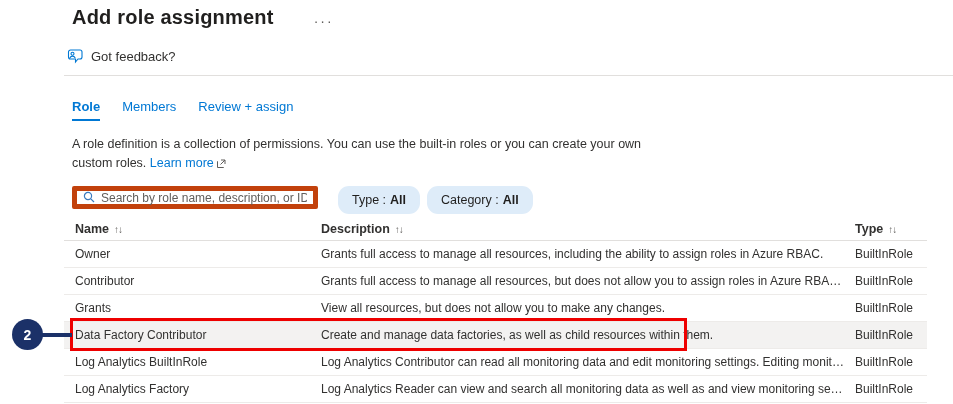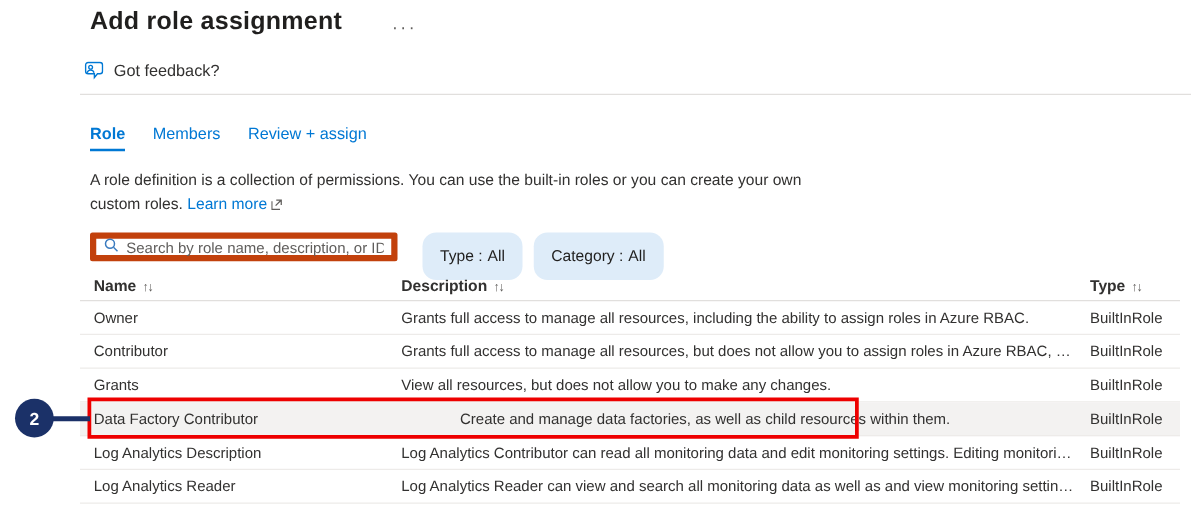--- a/index.html
+++ b/index.html
@@ -32,33 +32,33 @@
 
   
   .intro { position: absolute; left: 72px; top: 135px; width: 578px; font-size: 12.5px; line-height: 1.5; color: #323130; }
   .learn-more { color: #0078d4; text-decoration: none; cursor: pointer; }
   .ext-icon { display: inline-block; vertical-align: -1px; margin-left: 3px; }
 
   
   .search-box { position: absolute; left: 72px; top: 186px; width: 246px; height: 23px; border: 5px solid #c2410c; border-radius: 2px; display: flex; align-items: center; padding: 0 6px; gap: 6px; background: #fff; }
   .search-box input { border: none; outline: none; flex: 1; font-size: 12px; font-family: "Liberation Sans", sans-serif; color: #323130; background: transparent; }
   .search-box input::placeholder { color: #605e5c; }
-  .pill { position: absolute; top: 186px; height: 38px; background: #deecf9; border-radius: 11px; display: flex; align-items: center; padding: 0 14px; font-size: 12.5px; color: #201f1e; gap: 4px; cursor: pointer; }
-  .pill b { font-weight: 400; }
+  .pill { position: absolute; top: 186px; height: 28px; background: #deecf9; border-radius: 11px; display: flex; align-items: center; padding: 0 14px; font-size: 12.5px; color: #201f1e; gap: 4px; cursor: pointer; }
+  .pill b { font-weight: 700; }
   .pill-type { left: 338px; }
   .pill-category { left: 427px; }
 
   
-  .table { position: absolute; left: 64px; right: 9px; top: 218px; }
+  .table { position: absolute; left: 64px; right: 26px; top: 218px; }
   .t-row { display: grid; grid-template-columns: 246px 1fr 83px; align-items: center; height: 27px; border-bottom: 1px solid #edebe9; }
   .t-head { height: 23px; border-bottom: 1px solid #e1dfdd; }
   .t-cell { padding-left: 11px; font-size: 12px; color: #323130; white-space: nowrap; overflow: hidden; text-overflow: ellipsis; }
   .t-head .t-cell { font-size: 12.5px; font-weight: 700; color: #323130; cursor: pointer; }
   .sort-glyph { font-size: 10px; font-weight: 400; color: #605e5c; margin-left: 5px; letter-spacing: -1px; }
-  .t-row.highlighted { background: #f3f2f1; gap: 47px; }
+  .t-row.highlighted { background: #f3f2f1; }
 
   
   .callout-box { position: absolute; left: 70px; top: 318px; width: 617px; height: 33px; border: 3px solid #ee0000; pointer-events: none; }
   .step-badge { position: absolute; left: 12px; top: 319px; width: 31px; height: 31px; border-radius: 50%; background: #1b3168; color: #ffffff; font-size: 14px; font-weight: 700; display: flex; align-items: center; justify-content: center; pointer-events: none; }
   .step-connector { position: absolute; left: 40px; top: 333px; width: 32px; height: 4px; background: #1b3168; pointer-events: none; }
 </style>
 </head>
 <body>
 
 <div class="page">
@@ -133,26 +133,26 @@
       <div class="t-cell">Grants</div>
       <div class="t-cell">View all resources, but does not allow you to make any changes.</div>
       <div class="t-cell">BuiltInRole</div>
     </div>
     <div class="t-row highlighted">
       <div class="t-cell">Data Factory Contributor</div>
       <div class="t-cell">Create and manage data factories, as well as child resources within them.</div>
       <div class="t-cell">BuiltInRole</div>
     </div>
     <div class="t-row">
-      <div class="t-cell">Log Analytics Description</div>
+      <div class="t-cell">Log Analytics BuiltInRole</div>
       <div class="t-cell">Log Analytics Contributor can read all monitoring data and edit monitoring settings. Editing monitoring settings i...</div>
       <div class="t-cell">BuiltInRole</div>
     </div>
     <div class="t-row">
-      <div class="t-cell">Log Analytics Reader</div>
+      <div class="t-cell">Log Analytics Factory</div>
       <div class="t-cell">Log Analytics Reader can view and search all monitoring data as well as and view monitoring settings, including vi...</div>
       <div class="t-cell">BuiltInRole</div>
     </div>
   </div>
 
   <div class="callout-box"></div>
   <div class="step-connector"></div>
   <div class="step-badge">2</div>
 
 </div>

